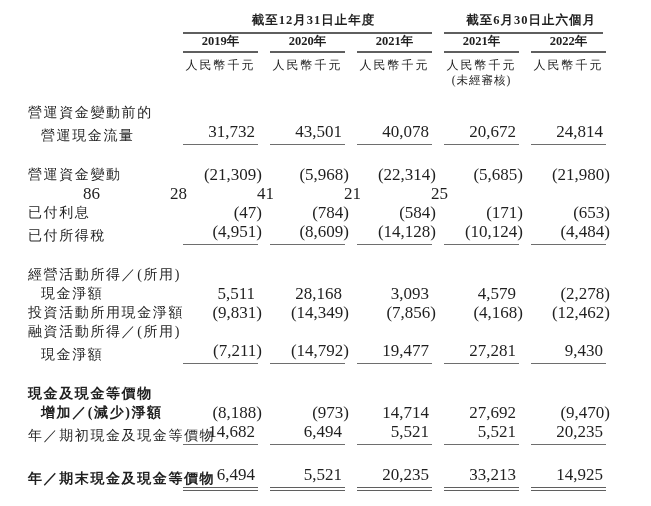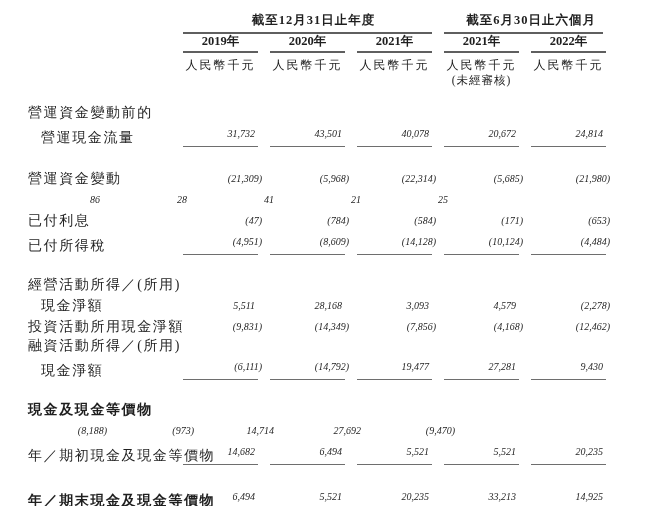--- a/index.html
+++ b/index.html
@@ -55,21 +55,21 @@
   .unit-row { margin-top:5px; }
   .unit-row .inner, .note-row .inner {
     text-align:center;
     font-size:12px;
     letter-spacing:2px;
     line-height:15px;
   }
   .note-row .inner { font-size:11.5px; letter-spacing:1px; }
   
   .tbody { margin-top:15px; }
-  .num { font-size:10px; display:inline-block; padding-right:3px;font-style:italic; }
+  .num { font-size:17px; display:inline-block; padding-right:3px; }
   .num.paren { padding-right:0; margin-right:-4px; }
   .ruled .inner {
     padding-bottom:3px;
     border-bottom:1.5px solid #6e6e6e;
   }
   .druled .inner {
     padding-bottom:3px;
     border-bottom:1px solid #5f5f5f;
     position:relative;
   }
@@ -301,21 +301,21 @@
           <div class="label-col">融資活動所得／(所用)</div>
           <div class="col"></div>
           <div class="col"></div>
           <div class="col"></div>
           <div class="col"></div>
           <div class="col"></div>
         </div>
         <div class="row ruled">
           <div class="label-col indent">現金淨額</div>
           <div class="col">
-            <div class="inner"><span class="num paren">(6,111)</span></div>
+            <div class="inner"><span class="num paren">(7,211)</span></div>
           </div>
           <div class="col">
             <div class="inner"><span class="num paren">(14,792)</span></div>
           </div>
           <div class="col">
             <div class="inner"><span class="num">19,477</span></div>
           </div>
           <div class="col">
             <div class="inner"><span class="num">27,281</span></div>
           </div>
@@ -326,20 +326,21 @@
         <div class="spacer"></div>
         <div class="row">
           <div class="label-col bold">現金及現金等價物</div>
           <div class="col"></div>
           <div class="col"></div>
           <div class="col"></div>
           <div class="col"></div>
           <div class="col"></div>
         </div>
         <div class="row">
+          <div class="label-col indent bold">增加／(減少)淨額</div>
           <div class="col">
             <div class="inner"><span class="num paren">(8,188)</span></div>
           </div>
           <div class="col">
             <div class="inner"><span class="num paren">(973)</span></div>
           </div>
           <div class="col">
             <div class="inner"><span class="num">14,714</span></div>
           </div>
           <div class="col">

